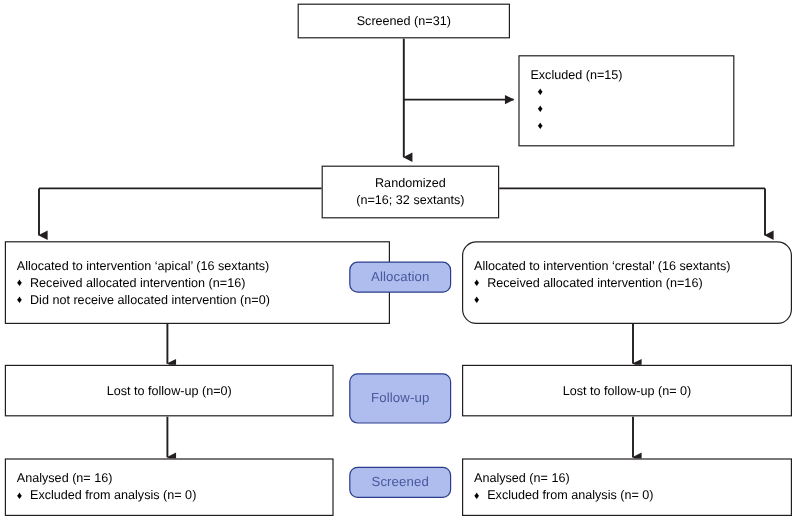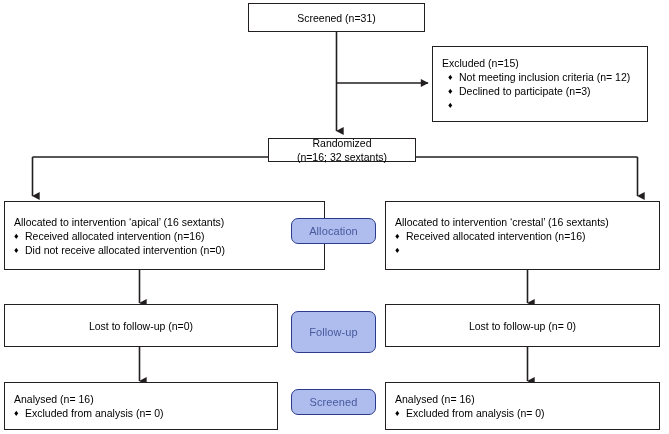--- a/index.html
+++ b/index.html
@@ -113,53 +113,51 @@
 
       <path d="M139.5,347 L139.5,381" marker-end="url(#arrowdown)"></path>
       <path d="M527.5,347 L527.5,381" marker-end="url(#arrowdown)"></path>
     </g>
   </svg>
 
   <div class="box center" style="left:248px; top:3px; width:177px; height:29px;">
     <span class="line">Screened (n=31)</span>
   </div>
 
-  <div class="box left" style="left:432px; top:46px; width:216px; height:76px;">
+  <div class="box left" style="left:432px; top:46px; width:180px; height:76px;">
     <span class="line">Excluded (n=15)</span>
     <span class="bullet-line bullet-indent">
       <span class="bullet-glyph">♦</span>
-      <span>Not meeting inclusion criteria (n= 12)</span>
     </span>
     <span class="bullet-line bullet-indent">
       <span class="bullet-glyph">♦</span>
-      <span>Declined to participate (n=3)</span>
     </span>
     <span class="bullet-line bullet-indent">
       <span class="bullet-glyph">♦</span>
     </span>
   </div>
 
-  <div class="box center" style="left:268px; top:138px; width:148px; height:24px;">
+  <div class="box center" style="left:268px; top:138px; width:148px; height:44px;">
     <span class="line">Randomized</span>
     <span class="line">(n=16; 32 sextants)</span>
   </div>
 
   <div class="box left" style="left:4px; top:201px; width:321px; height:69px;">
     <span class="line">Allocated to intervention ‘apical’ (16 sextants)</span>
     <span class="bullet-line">
       <span class="bullet-glyph">♦</span>
       <span>Received allocated intervention (n=16)</span>
     </span>
     <span class="bullet-line">
       <span class="bullet-glyph">♦</span>
       <span>Did not receive allocated intervention (n=0)</span>
     </span>
   </div>
 
-  <div class="box left" style="left:385px; top:201px; width:275px; height:69px;">
+  <div class="box left" style="left:385px; top:201px; width:275px; height:69px;border-radius:12px;">
     <span class="line">Allocated to intervention ‘crestal’ (16 sextants)</span>
     <span class="bullet-line">
       <span class="bullet-glyph">♦</span>
       <span>Received allocated intervention (n=16)</span>
     </span>
     <span class="bullet-line">
       <span class="bullet-glyph">♦</span>
     </span>
   </div>
 

